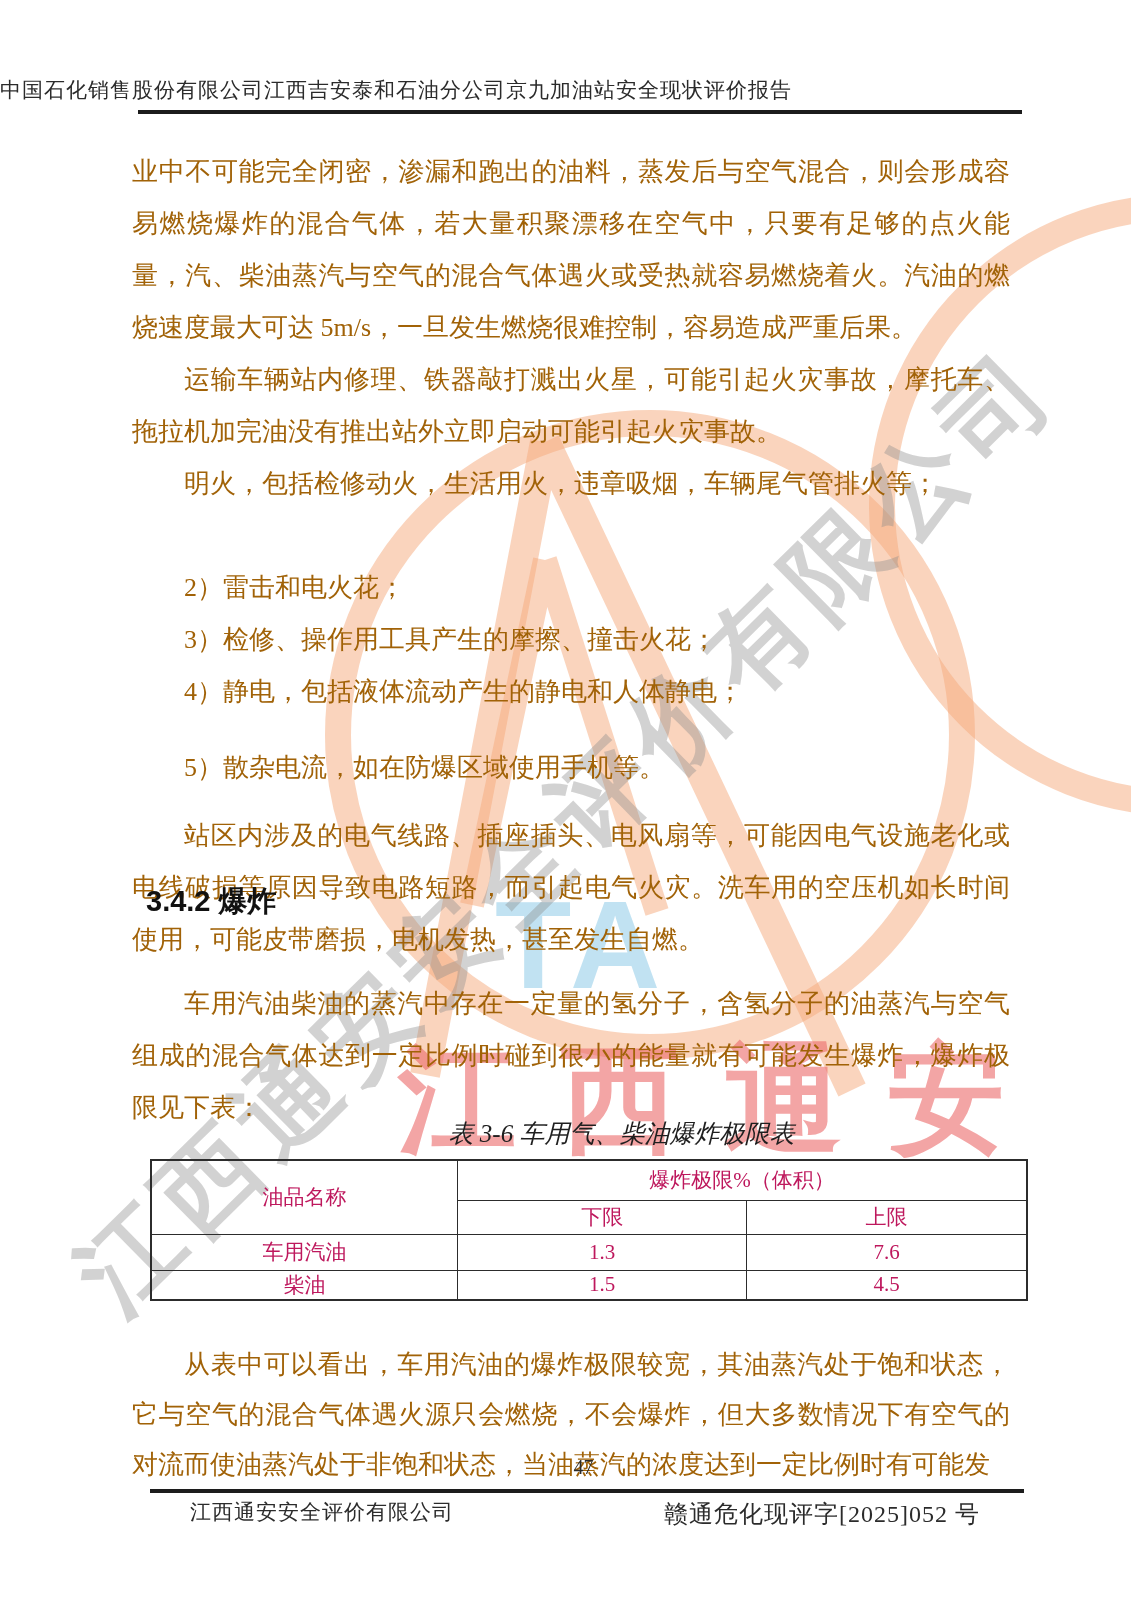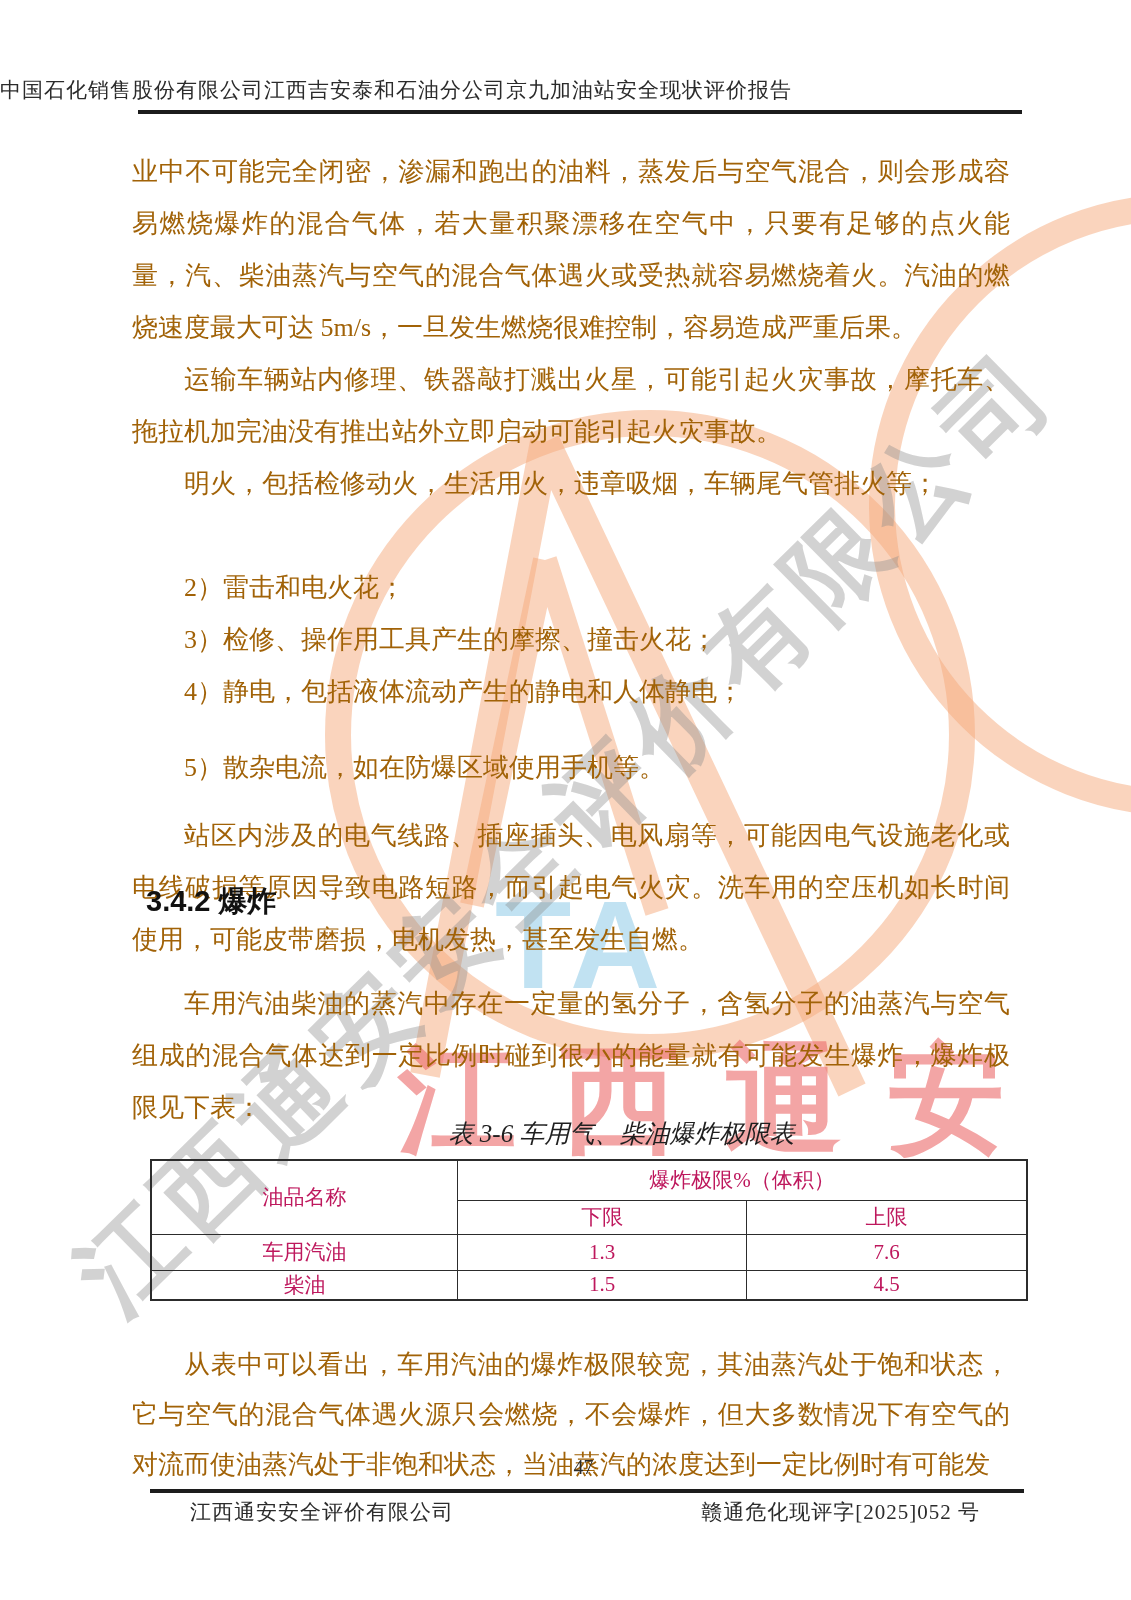--- a/index.html
+++ b/index.html
@@ -78,21 +78,21 @@
   .footer-rule{
     position:absolute;top:1489px;left:150px;width:874px;height:3.5px;
     background:#1c1c1c;
   }
   .footer-left{
     position:absolute;top:1498px;left:190px;
     font-size:21px;color:#2b2b2b;letter-spacing:1px;
   }
   .footer-right{
     position:absolute;top:1498px;right:151px;
-    font-size:21px;color:#2b2b2b;letter-spacing:1px;
+    font-size:24px;color:#2b2b2b;letter-spacing:1px;
   }
 </style>
 </head>
 <body>
 
 <div class="page">
 
   <div class="wm-layer">
     <svg width="1131" height="1600" viewBox="0 0 1131 1600" xmlns="http://www.w3.org/2000/svg">
 

